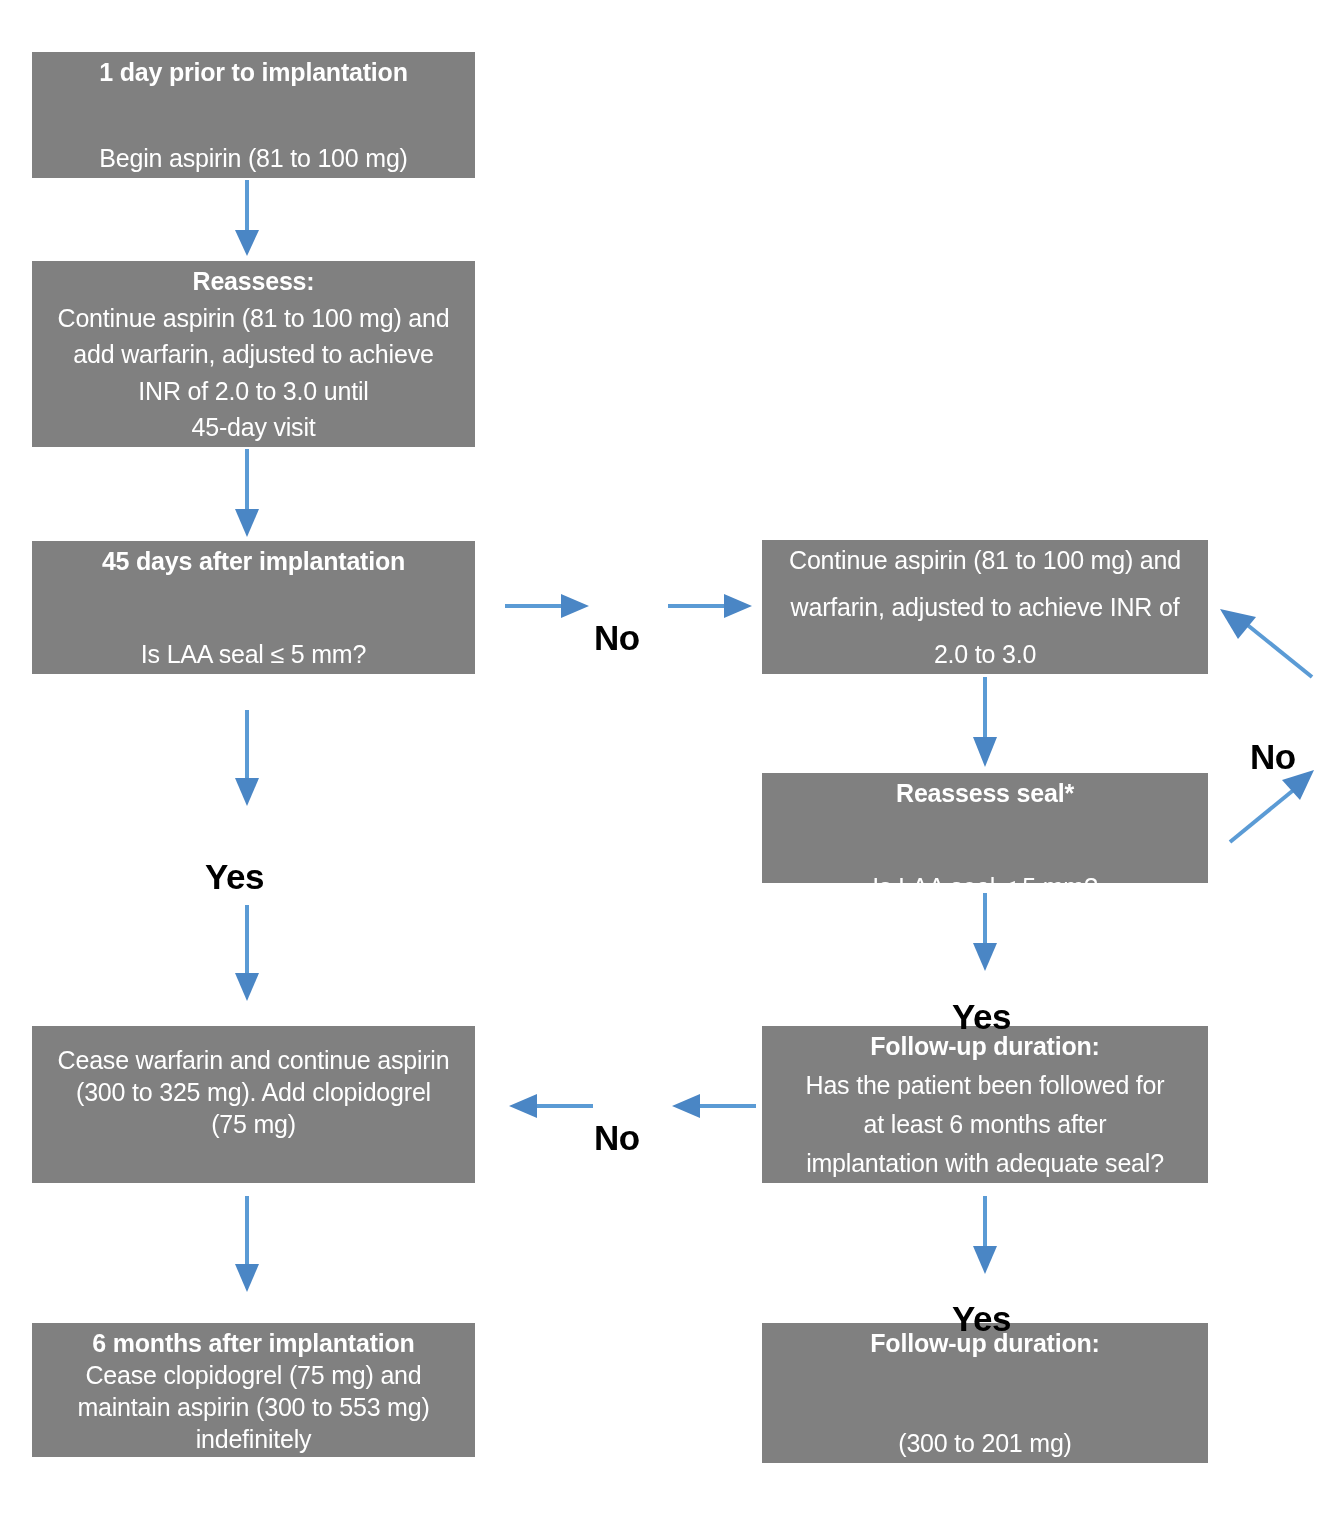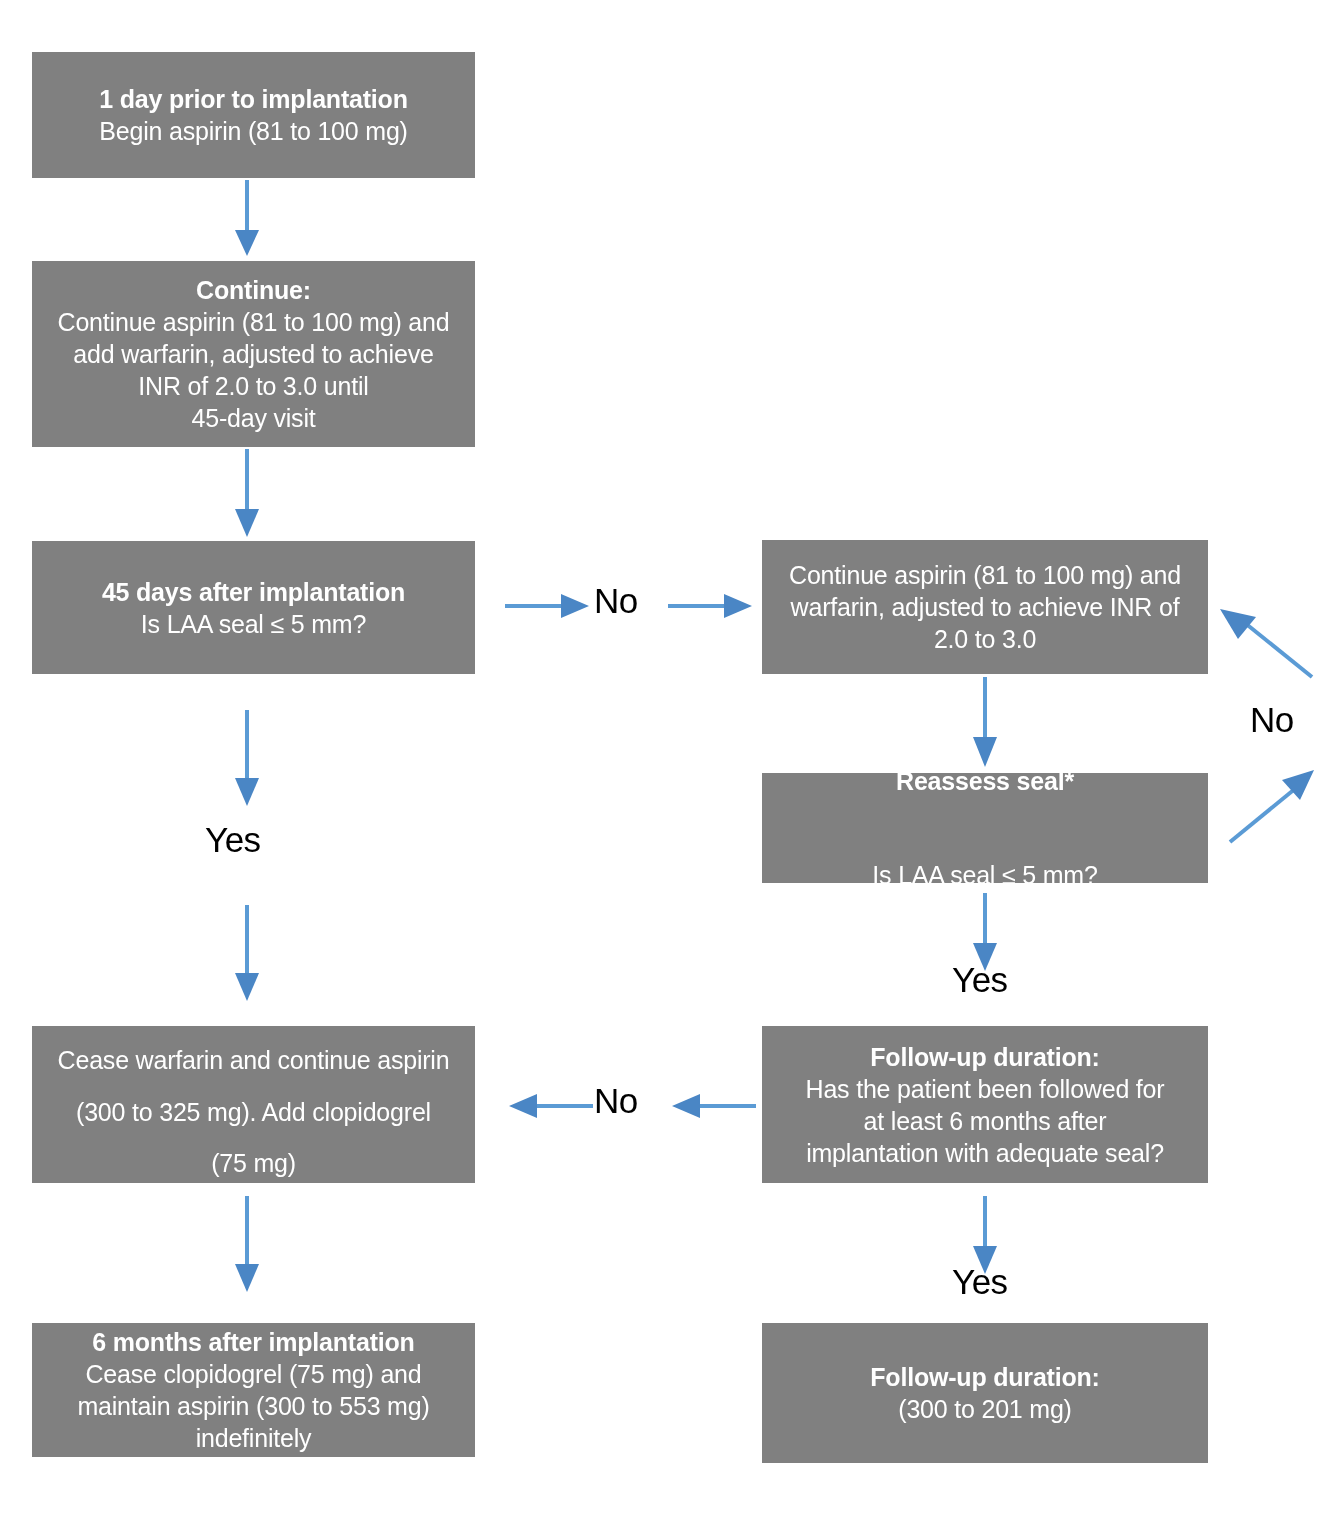--- a/index.html
+++ b/index.html
@@ -17,57 +17,58 @@
     background: #ffffff;
     overflow: hidden;
   }
   .node {
     position: absolute;
     background: #808080;
     color: #ffffff;
     box-sizing: border-box;
     display: flex;
     flex-direction: column;
-    justify-content: center;
+    justify-content: space-between;
     align-items: center;
     text-align: center;
     padding: 4px 10px;
     font-size: 25px;
     line-height: 1.28;
     letter-spacing: -0.2px;
     overflow: hidden;
   }
   .node .ln { display: block; white-space: nowrap; }
   .node .ln.b { font-weight: bold; }
-  .node.top { justify-content: space-between; }
+  .node.top { justify-content: flex-start; }
   .node.gap .ln:first-child { margin-bottom: 18px; }
 
   .label {
     position: absolute;
     color: #000000;
     font-size: 35px;
-    font-weight: normal;
+    font-weight: bold;
     letter-spacing: -0.5px;
     white-space: nowrap;
+    margin-top: 37px;
   }
   .conn { position: absolute; }
   .conn svg { display: block; overflow: visible; }
 </style>
 </head>
 <body>
 
 <div id="canvas">
 
   <div class="node" style="left:32px; top:52px; width:443px; height:126px;">
     <span class="ln b">1 day prior to implantation</span>
     <span class="ln">Begin aspirin (81 to 100 mg)</span>
   </div>
 
   <div class="node" style="left:32px; top:261px; width:443px; height:186px;">
-    <span class="ln b">Continue:</span>
+    <span class="ln b">Reassess:</span>
     <span class="ln">Continue aspirin (81 to 100 mg) and</span>
     <span class="ln">add warfarin, adjusted to achieve</span>
     <span class="ln">INR of 2.0 to 3.0 until</span>
     <span class="ln">45-day visit</span>
   </div>
 
   <div class="node" style="left:32px; top:541px; width:443px; height:133px;">
     <span class="ln b">45 days after implantation</span>
     <span class="ln">Is LAA seal ≤ 5 mm?</span>
   </div>

